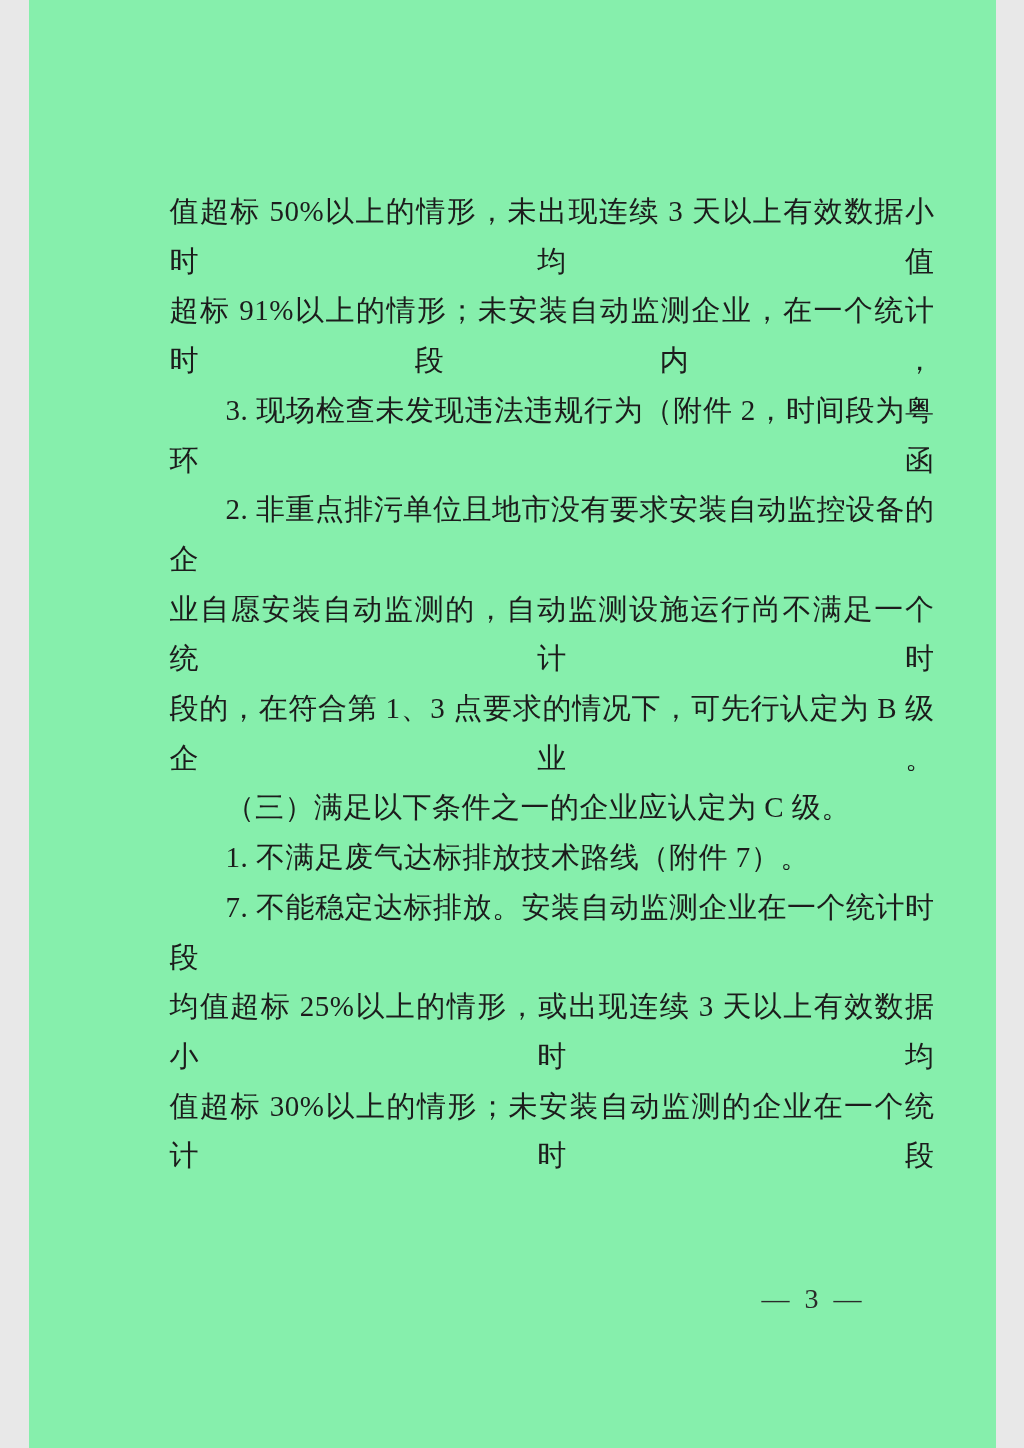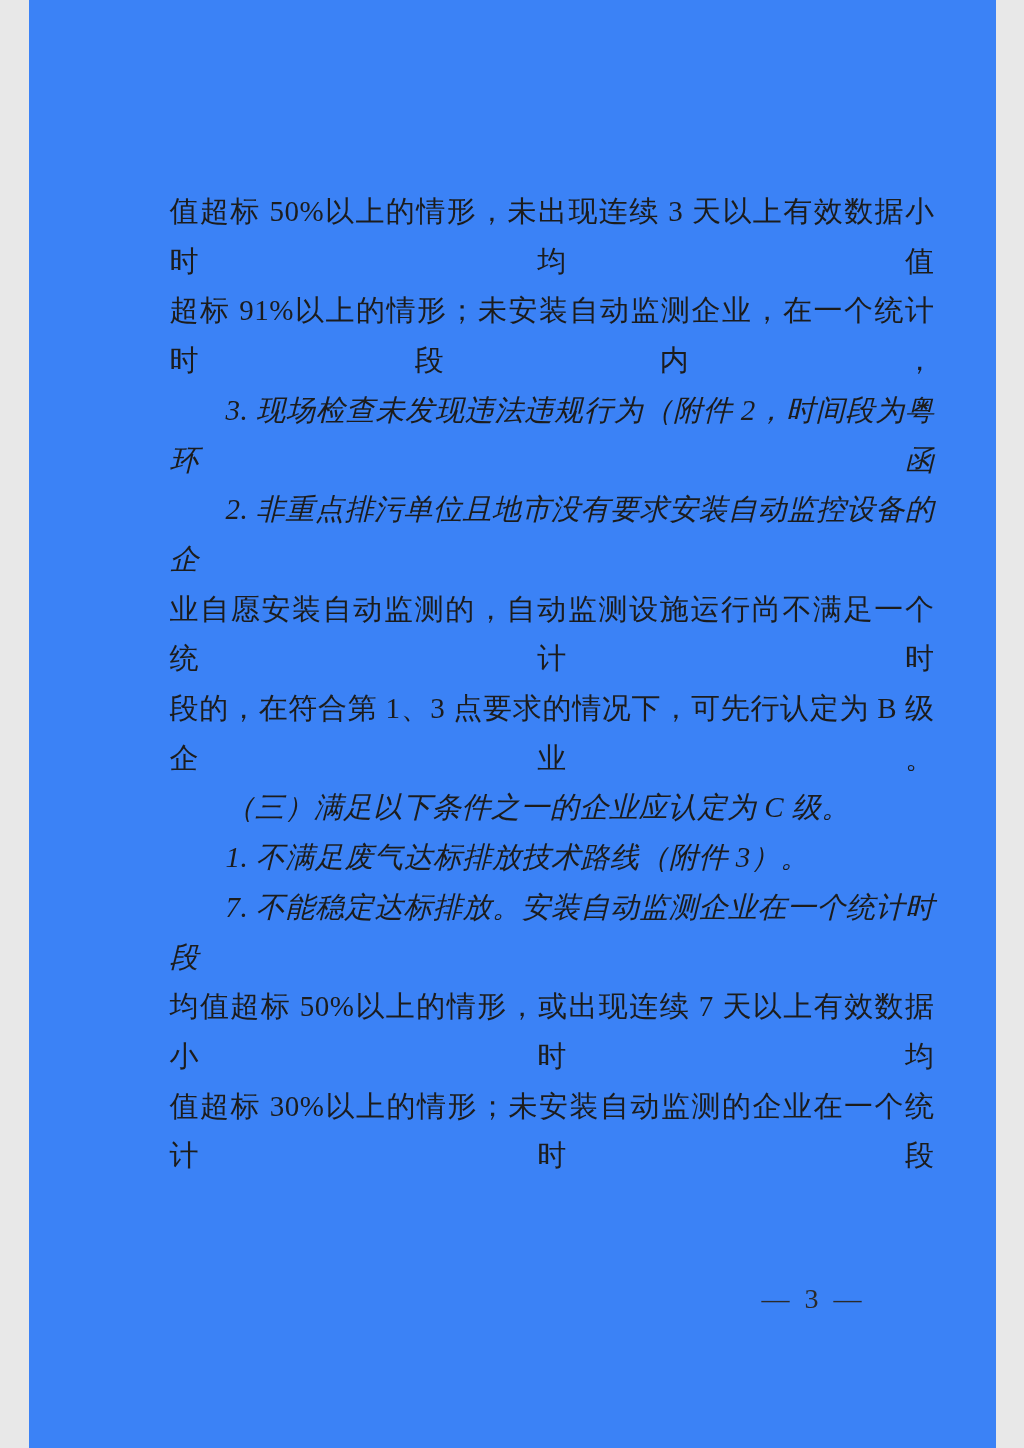--- a/index.html
+++ b/index.html
@@ -4,21 +4,21 @@
 <style>
   html, body {
     margin: 0;
     padding: 0;
     background: #e8e8e8;
   }
   .page {
     position: relative;
     width: 967px;
     height: 1448px;
-    background: #3b82f6;
+    background: #86efac;
     margin: 0 auto;
     overflow: hidden;
     font-family: "Liberation Serif", "DejaVu Serif", serif;
     color: #1c1c1c;
   }
   .doc-body {
     position: absolute;
     left: 141px;
     top: 187px;
     width: 765px;
@@ -29,21 +29,20 @@
   .line {
     white-space: pre-wrap;
     min-height: 49.7px;
   }
   .line.justify {
     text-align: justify;
     text-align-last: justify;
   }
   .line.indent {
     text-indent: 56px;
-    font-style: italic;
   }
   .page-number {
     position: absolute;
     top: 1283px;
     right: 130px;
     font-size: 28px;
     letter-spacing: 4px;
     color: #2a2a2a;
     font-family: "Liberation Serif", "DejaVu Serif", serif;
   }
@@ -53,19 +52,19 @@
 
 <div class="page">
   <div class="doc-body" id="doc-body">
       <div class="line justify">值超标 50%以上的情形，未出现连续 3 天以上有效数据小时均值</div>
       <div class="line justify">超标 91%以上的情形；未安装自动监测企业，在一个统计时段内，</div>
       <div class="line justify indent">3. 现场检查未发现违法违规行为（附件 2，时间段为粤环函</div>
       <div class="line justify indent">2. 非重点排污单位且地市没有要求安装自动监控设备的企</div>
       <div class="line justify">业自愿安装自动监测的，自动监测设施运行尚不满足一个统计时</div>
       <div class="line justify">段的，在符合第 1、3 点要求的情况下，可先行认定为 B 级企业。</div>
       <div class="line indent">（三）满足以下条件之一的企业应认定为 C 级。</div>
-      <div class="line indent">1. 不满足废气达标排放技术路线（附件 3）。</div>
+      <div class="line indent">1. 不满足废气达标排放技术路线（附件 7）。</div>
       <div class="line justify indent">7. 不能稳定达标排放。安装自动监测企业在一个统计时段</div>
-      <div class="line justify">均值超标 50%以上的情形，或出现连续 7 天以上有效数据小时均</div>
+      <div class="line justify">均值超标 25%以上的情形，或出现连续 3 天以上有效数据小时均</div>
       <div class="line justify">值超标 30%以上的情形；未安装自动监测的企业在一个统计时段</div>
     </div>
   <div class="page-number">— 3 —</div>
 </div>
 
 </body></html>

